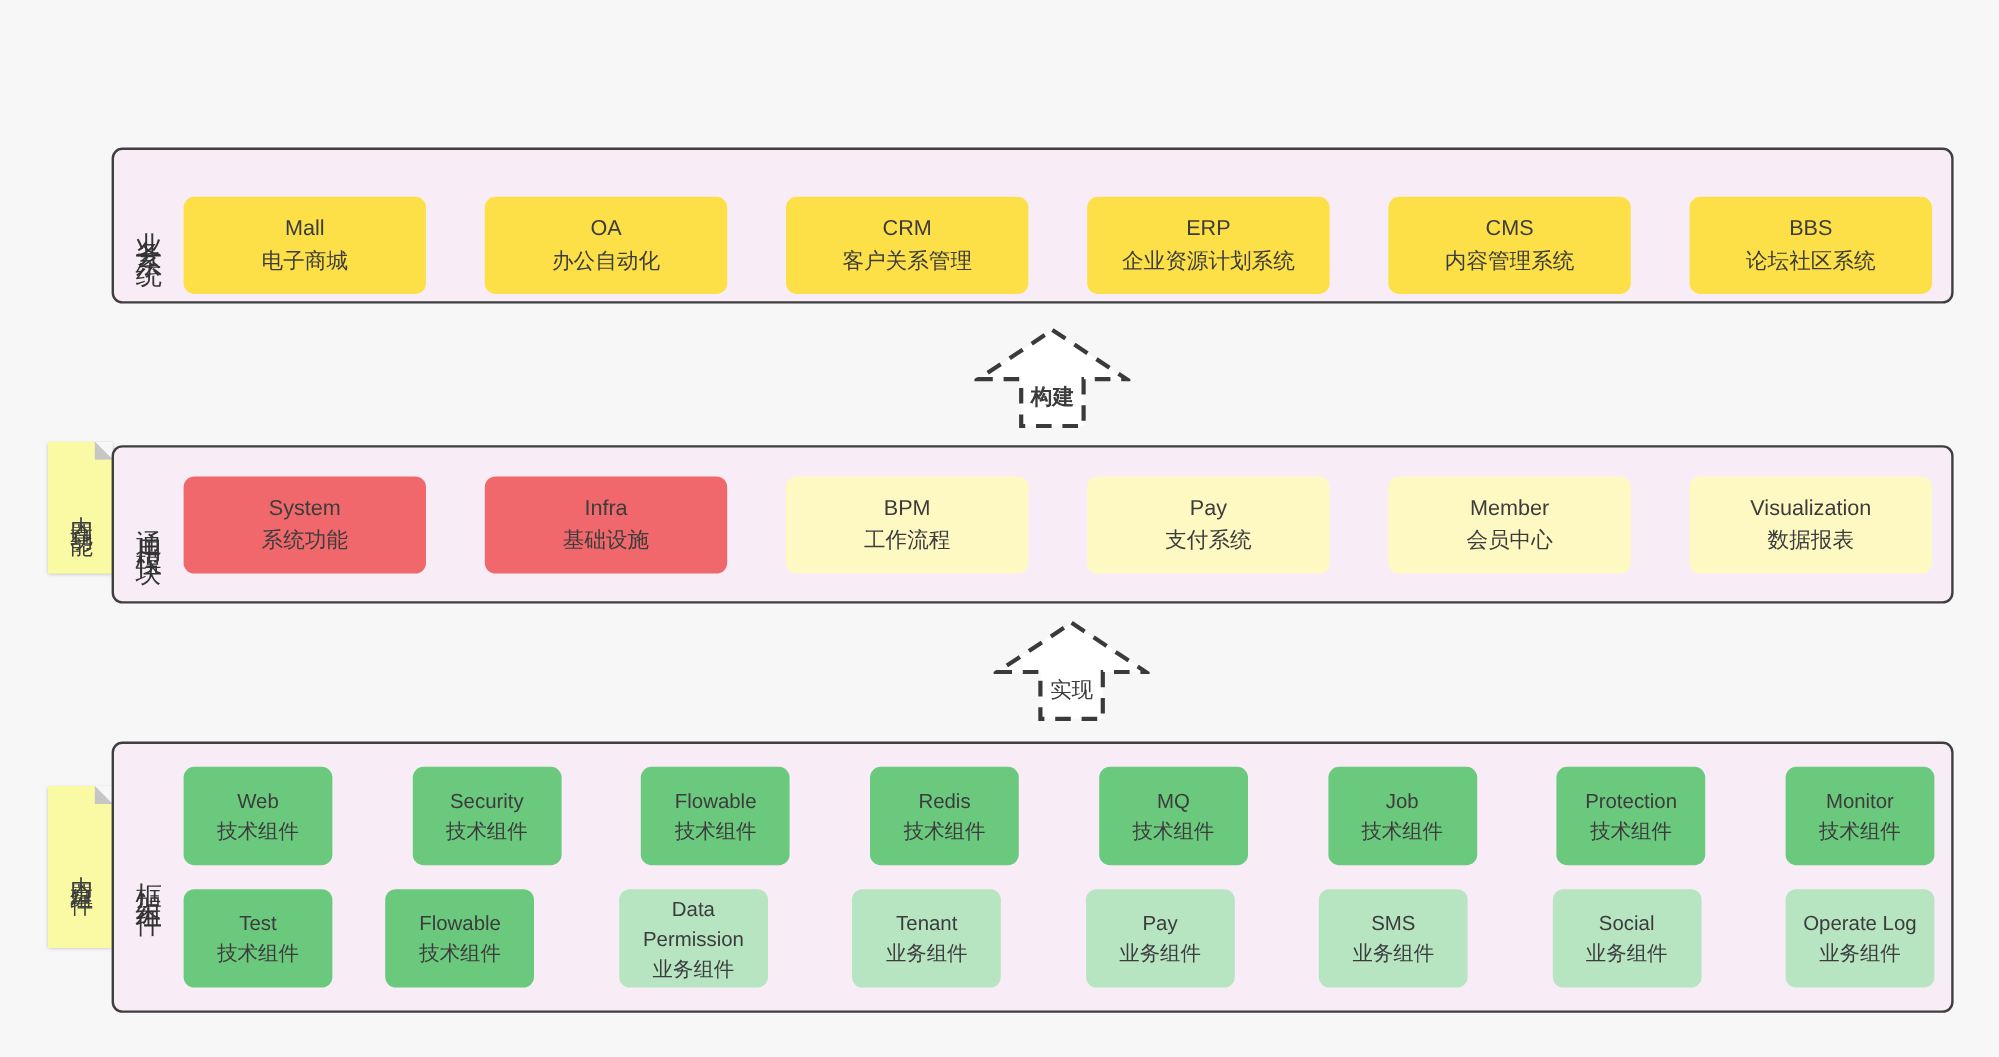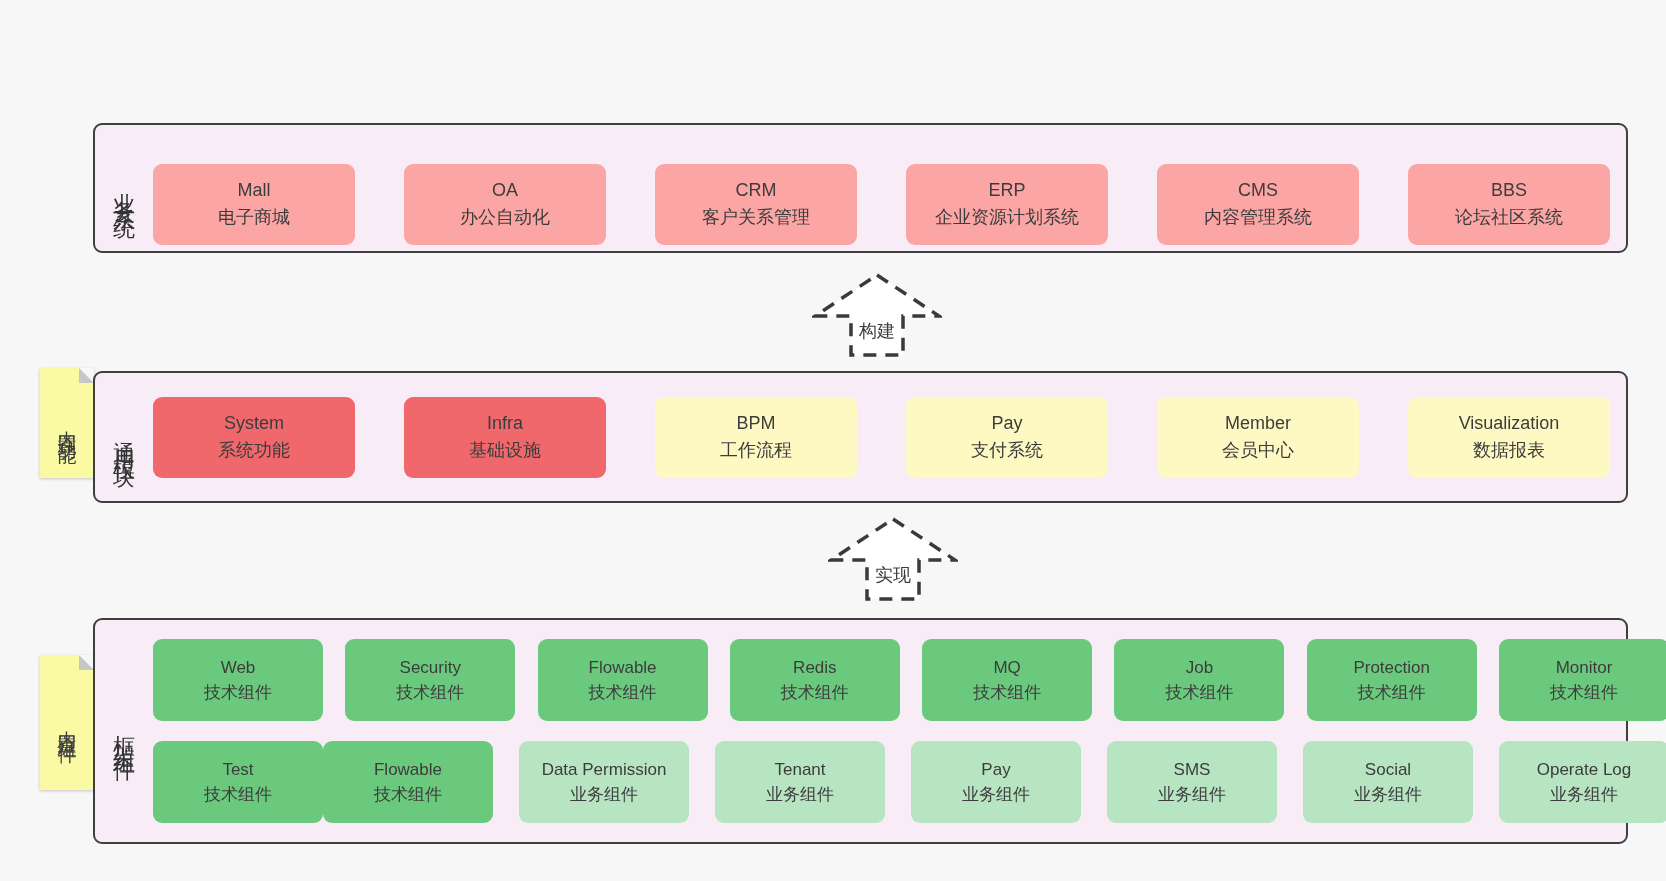--- a/index.html
+++ b/index.html
@@ -69,29 +69,29 @@
   }
   .row{display:flex;justify-content:space-between;}
   
   .box{
     box-sizing:border-box;
     border-radius:9px;
     display:flex;flex-direction:column;align-items:center;justify-content:center;
     text-align:center;
   }
   .box-lg{width:202px;height:81px;font-size:18px;line-height:27px;}
-  .box-sm{width:170px;height:82px;font-size:17px;line-height:25px;padding:0 8px;}
-  .blue{background:#fca5a5;margin-top:32px;}
+  .box-sm{width:124px;height:82px;font-size:17px;line-height:25px;padding:0 8px;}
+  .blue{background:#fde047;margin-top:32px;}
   .red{background:#f1686c;}
   .pink{background:#fef9c3;}
   .gdark{background:#6bc97e;}
   .glight{background:#b7e4c1;margin-left:26px;}
   
   .arrow{position:absolute;width:130px;height:86px;}
-  #arrow-build{left:812px;top:272px;}
+  #arrow-build{left:812px;top:272px;font-weight:bold;}
   #arrow-implement{left:828px;top:516px;}
   .arrow svg{display:block;}
   .arrow-label{
     position:absolute;left:0;right:0;top:47px;
     text-align:center;
     font-size:18px;color:#3c3c3c;
   }
 </style>
 </head>
 <body>

